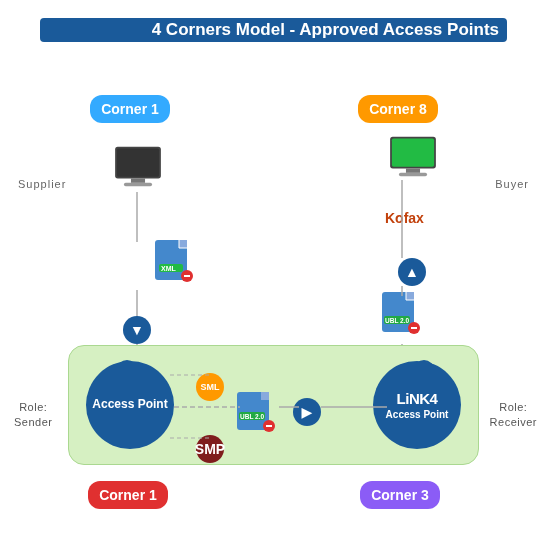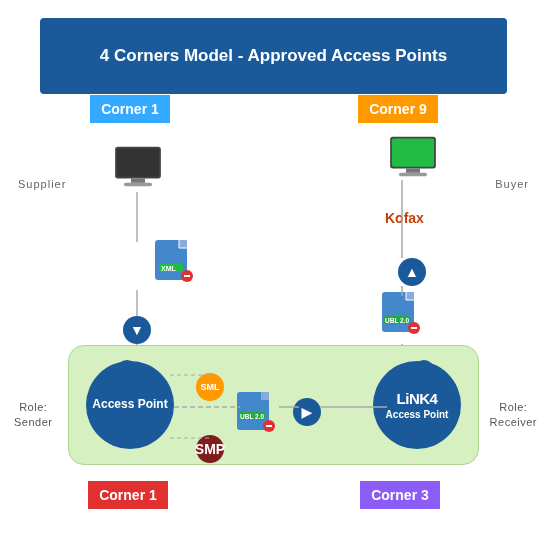--- a/index.html
+++ b/index.html
@@ -13,31 +13,31 @@
     }
 
     
     .title-box {
       position: absolute;
       top: 18px;
       left: 40px;
       right: 40px;
       background: #1a5a9a;
       color: #fff;
-      text-align: center;
+      text-align: right;
       font-size: 17px;
       font-weight: bold;
-      padding: 28px 8px;
+      padding: 2px 8px;
       border-radius: 4px;
     }
 
     
     .corner-box {
       position: absolute;
-      border-radius: 0;
+      border-radius: 12px;
       color: #fff;
       font-weight: bold;
       font-size: 14px;
       text-align: center;
       padding: 6px 4px;
       min-width: 80px;
     }
     .corner1 { background: #33aaff; top: 95px; left: 90px; }
     .corner4 { background: #ff9900; top: 95px; left: 358px; }
     .corner2 { background: #e03030; top: 481px; left: 88px; }
@@ -243,21 +243,21 @@
       font-size: 14px;
     }
   </style>
 </head>
 <body>
 
 <div class="title-box">4 Corners Model - Approved Access Points</div>
 
 <div class="corner-box corner1">Corner 1</div>
 
-<div class="corner-box corner4">Corner 9</div>
+<div class="corner-box corner4">Corner 8</div>
 
 <div class="corner-box corner2">Corner 1</div>
 
 <div class="corner-box corner3">Corner 3</div>
 
 <div class="label-supplier">Supplier</div>
 
 <div class="label-buyer">Buyer</div>
 
 <div class="label-kofax">Kofax</div>

